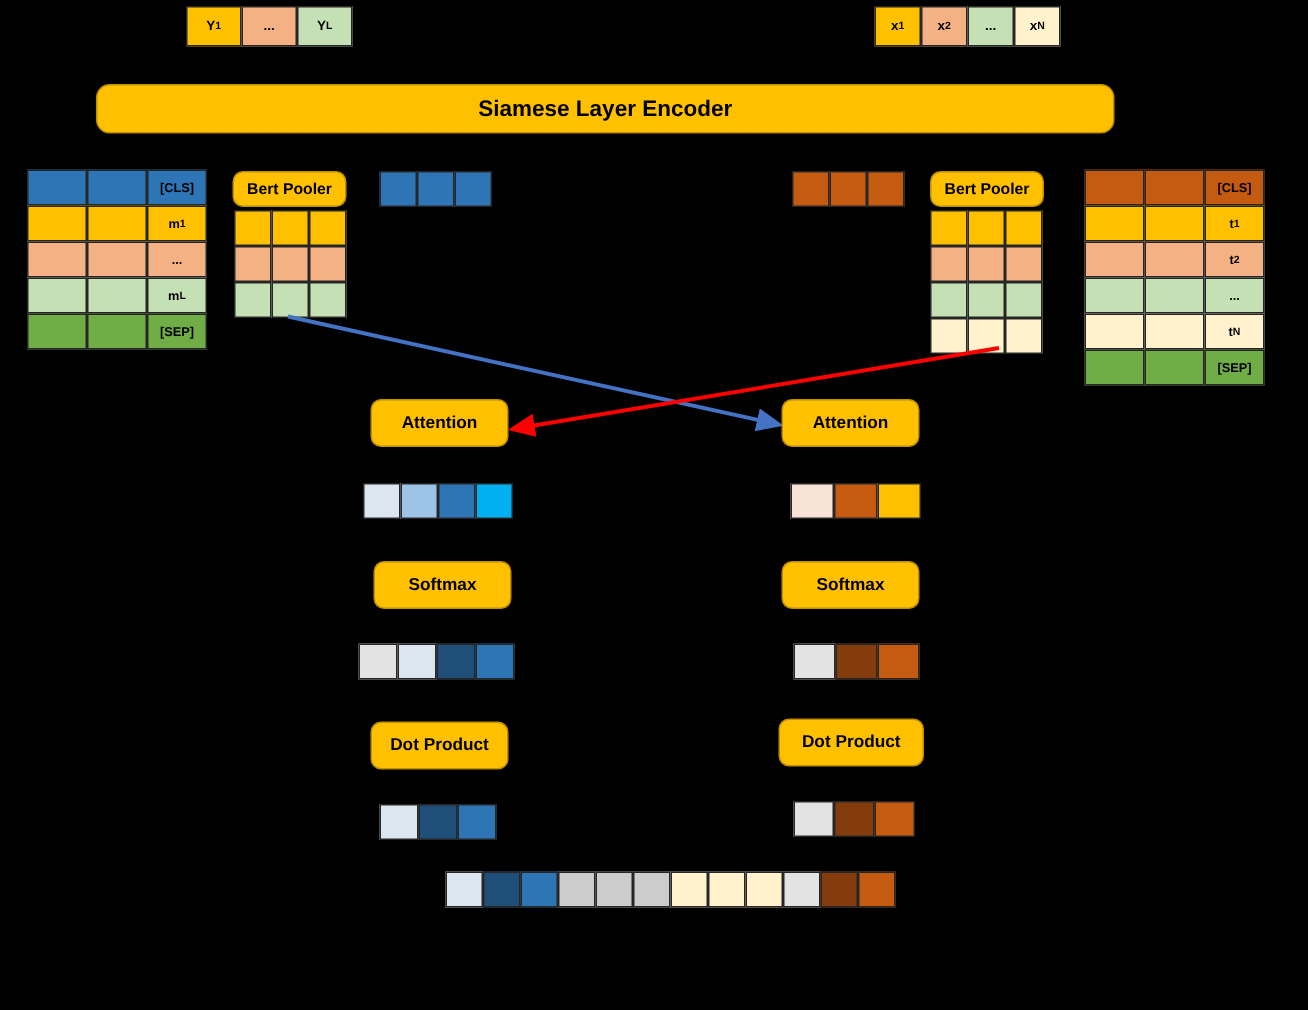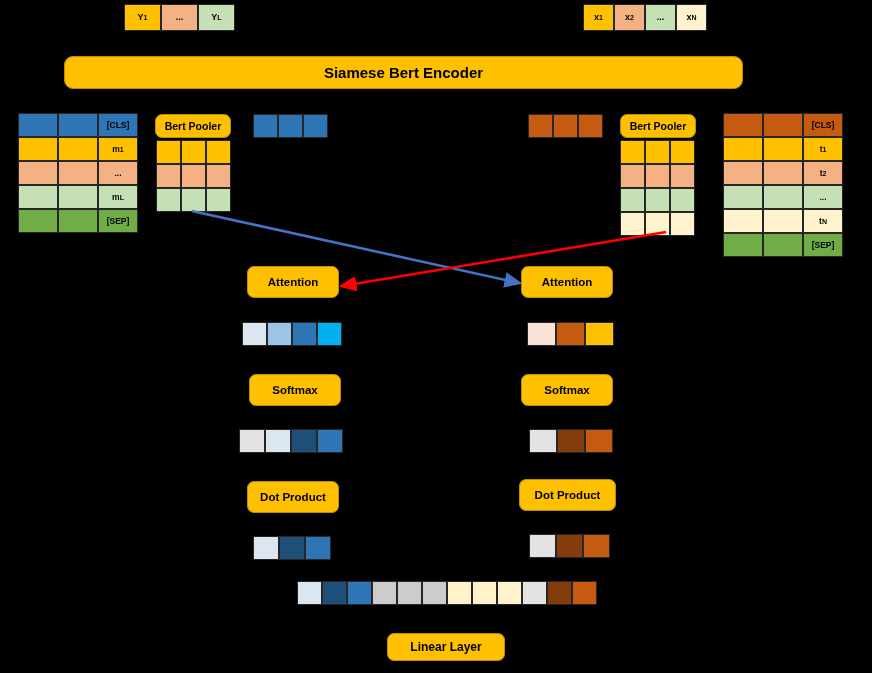--- a/index.html
+++ b/index.html
@@ -47,21 +47,21 @@
       <div class="cell" style="width: 37px; height: 27px; background: rgb(244, 177, 131); font-size: 9px;">...</div>
       <div class="cell" style="width: 37px; height: 27px; background: rgb(197, 224, 180); font-size: 9px;">Y<sub>L</sub></div>
     </div>
   <div class="seqrow" id="seq-right" style="left:583px;top:4px;">
       <div class="cell" style="width: 31px; height: 27px; background: rgb(255, 192, 0); font-size: 9px;">x<sub>1</sub></div>
       <div class="cell" style="width: 31px; height: 27px; background: rgb(244, 177, 131); font-size: 9px;">x<sub>2</sub></div>
       <div class="cell" style="width: 31px; height: 27px; background: rgb(197, 224, 180); font-size: 9px;">...</div>
       <div class="cell" style="width: 31px; height: 27px; background: rgb(255, 242, 204); font-size: 9px;">x<sub>N</sub></div>
     </div>
 
-  <div class="pill" id="encoder">Siamese Bert Encoder</div>
+  <div class="pill" id="encoder">Siamese Layer Encoder</div>
 
   <div class="matrix" id="mat-left" style="left:18px;top:113px;">
       <div class="mrow">
         <div class="cell" style="width: 40px; height: 24px; background: rgb(46, 117, 182); font-size: 8.5px;"></div>
         <div class="cell" style="width: 40px; height: 24px; background: rgb(46, 117, 182); font-size: 8.5px;"></div>
         <div class="cell" style="width: 40px; height: 24px; background: rgb(46, 117, 182); font-size: 8.5px;">[CLS]</div>
       </div>
       <div class="mrow">
         <div class="cell" style="width: 40px; height: 24px; background: rgb(255, 192, 0); font-size: 8.5px;"></div>
         <div class="cell" style="width: 40px; height: 24px; background: rgb(255, 192, 0); font-size: 8.5px;"></div>
@@ -239,15 +239,14 @@
       <div class="cell" style="width: 25px; height: 24px; background: rgb(204, 204, 204);"></div>
       <div class="cell" style="width: 25px; height: 24px; background: rgb(204, 204, 204);"></div>
       <div class="cell" style="width: 25px; height: 24px; background: rgb(255, 242, 204);"></div>
       <div class="cell" style="width: 25px; height: 24px; background: rgb(255, 242, 204);"></div>
       <div class="cell" style="width: 25px; height: 24px; background: rgb(255, 242, 204);"></div>
       <div class="cell" style="width: 25px; height: 24px; background: rgb(227, 227, 227);"></div>
       <div class="cell" style="width: 25px; height: 24px; background: rgb(132, 60, 12);"></div>
       <div class="cell" style="width: 25px; height: 24px; background: rgb(197, 90, 17);"></div>
     </div>
 
-  <div class="pill" id="linear">Linear Layer</div>
 
 </div>
 
 </body></html>

